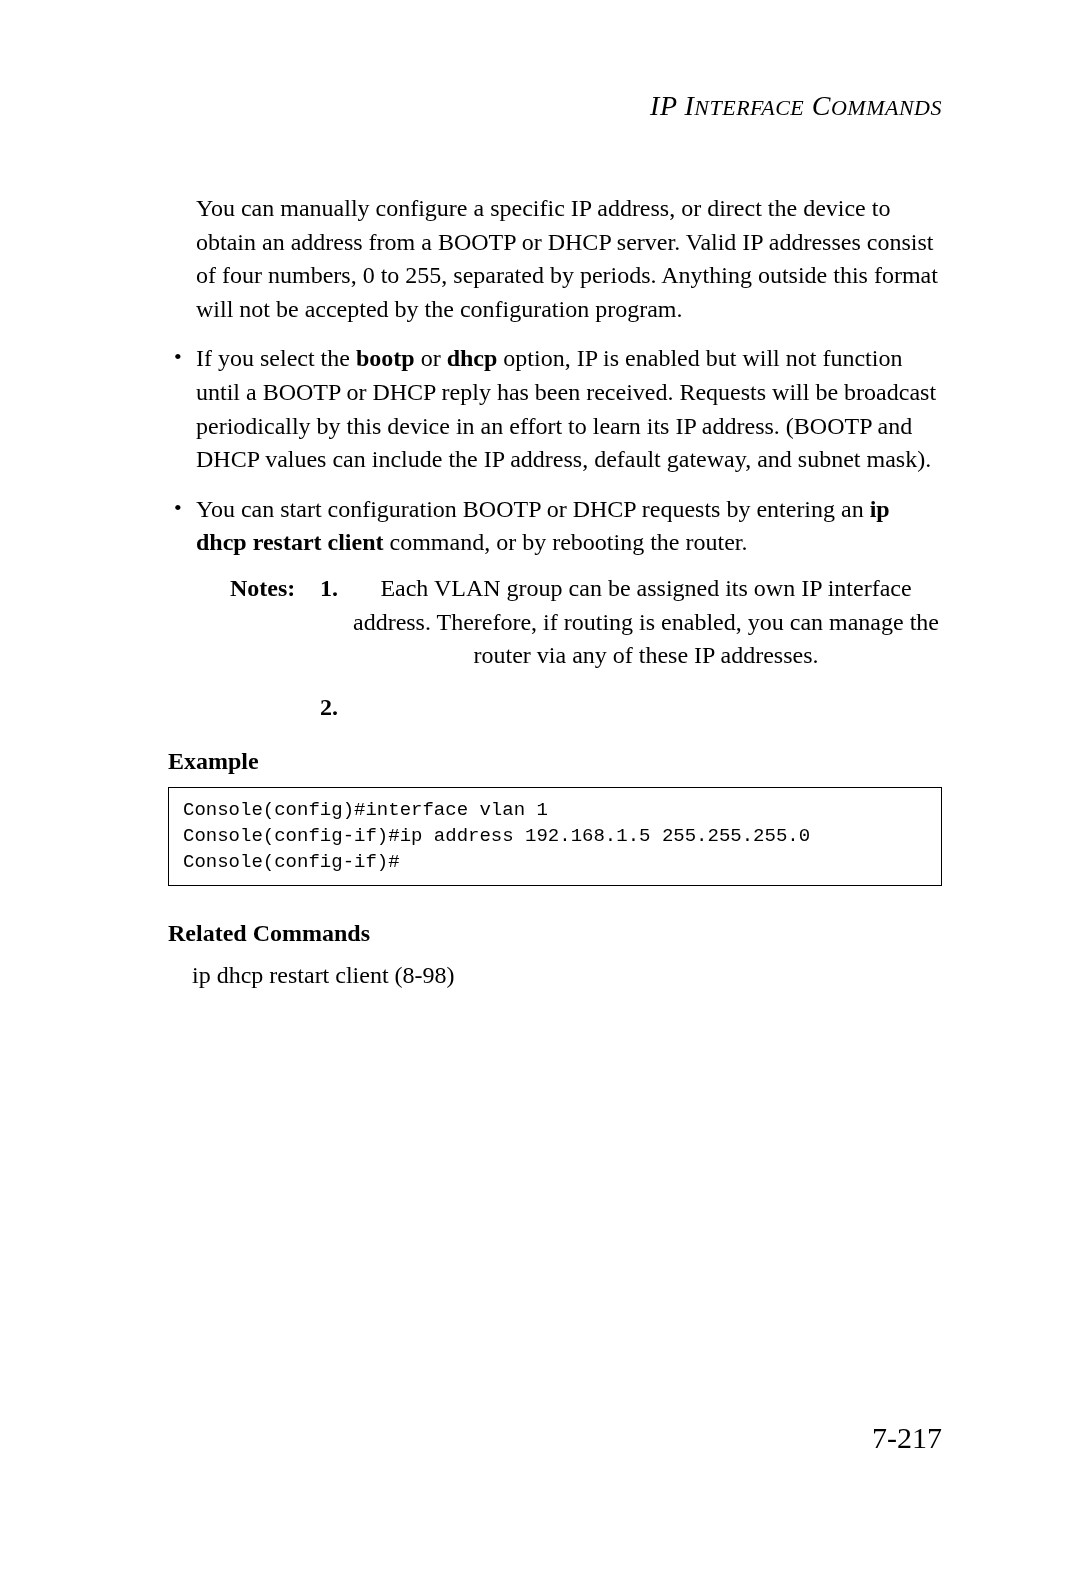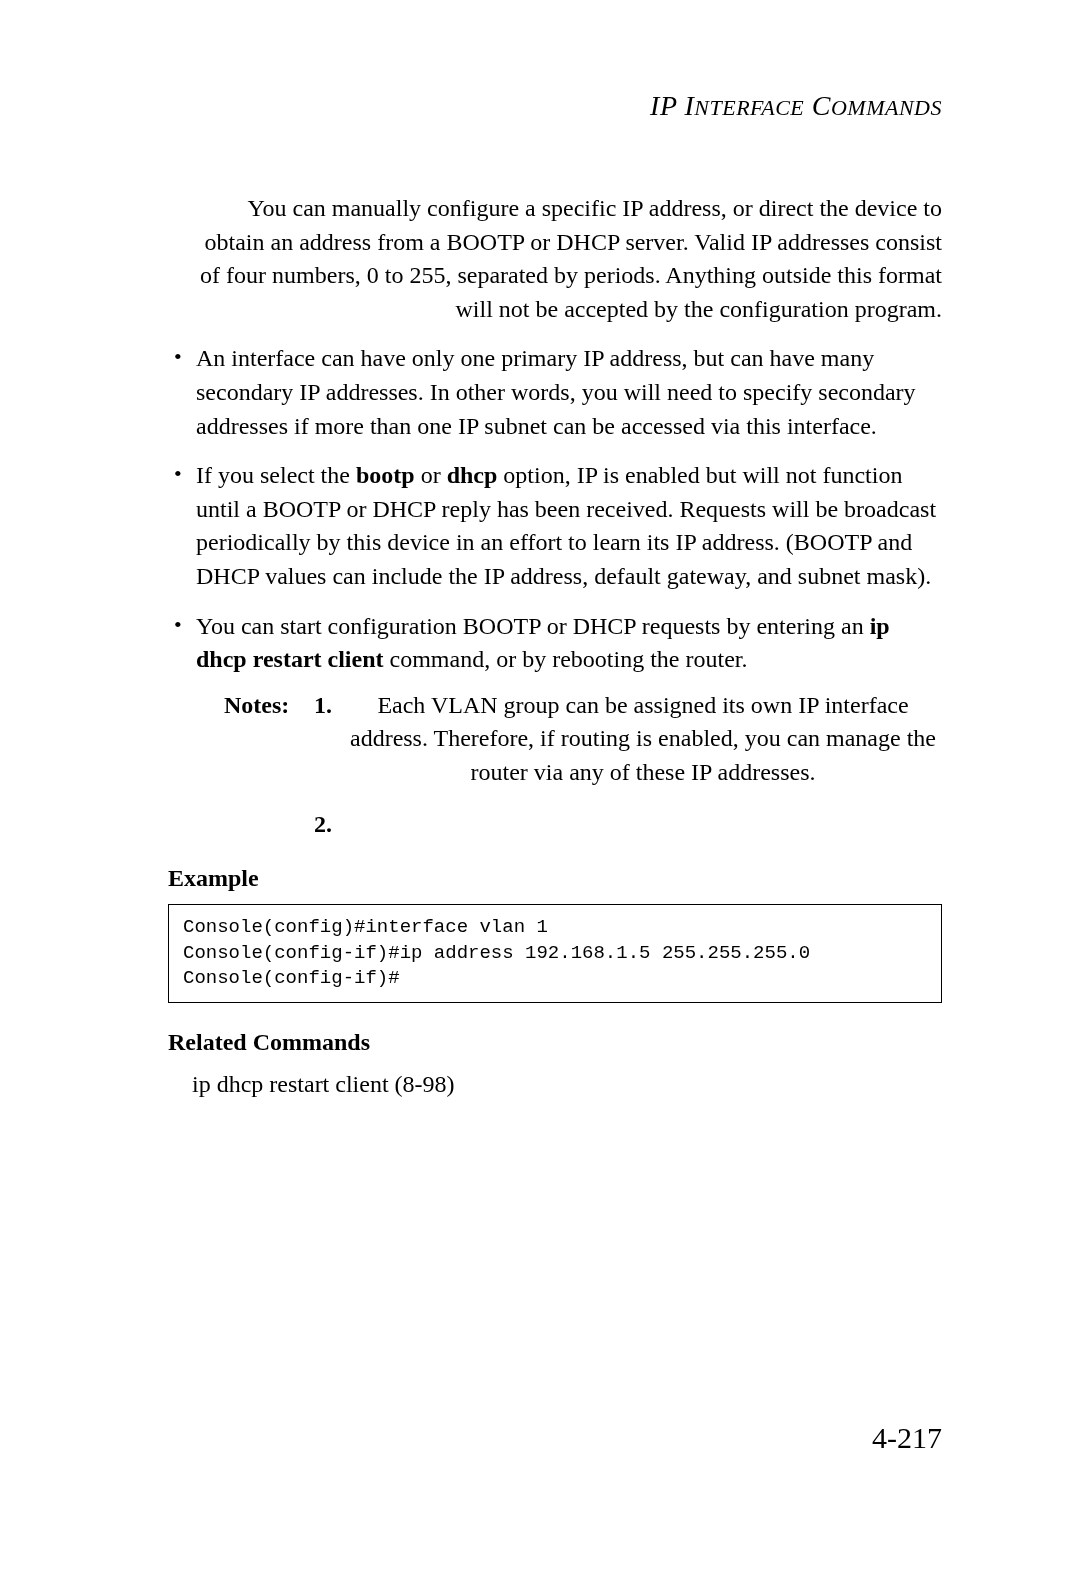--- a/index.html
+++ b/index.html
@@ -33,21 +33,21 @@
     .header-small {
       font-size: 22px;
       font-variant: small-caps;
       font-style: italic;
     }
     .intro-para {
       font-size: 24px;
       line-height: 1.4;
       margin-left: 28px;
       margin-bottom: 16px;
-      text-align: right;
+      text-align: left;
     }
     .bullet-list {
       list-style: none;
       margin-left: 0;
     }
     .bullet-item {
       font-size: 24px;
       line-height: 1.4;
       margin-bottom: 16px;
       padding-left: 28px;
@@ -71,20 +71,21 @@
       display: flex;
       font-size: 24px;
       line-height: 1.4;
       margin-bottom: 18px;
     }
     .note-label {
       font-weight: bold;
       white-space: nowrap;
       padding-right: 8px;
       min-width: 90px;
+      margin-left: 6px;
     }
     .note-num {
       font-weight: bold;
       white-space: nowrap;
       padding-right: 10px;
       min-width: 30px;
     }
     .note-text {
       flex: 1;
       text-align: center;
@@ -103,21 +104,21 @@
       line-height: 1.4;
       margin-bottom: 14px;
     }
     .code-block {
       border: 1px solid #000;
       padding: 10px 14px;
       font-family: 'Courier New', Courier, monospace;
       font-size: 19px;
       line-height: 1.35;
       white-space: pre;
-      margin-bottom: 26px;
+      margin-bottom: 34px;
       margin-top: 8px;
     }
     .related-item {
       font-size: 24px;
       margin-left: 24px;
       line-height: 1.4;
     }
     .page-number {
       position: absolute;
       bottom: 115px;
@@ -131,23 +132,20 @@
 
 <div class="page">
 
   <div class="header">
     <span class="header-ip">IP I</span><span class="header-small">NTERFACE</span><span class="header-ip"> C</span><span class="header-small">OMMANDS</span>
   </div>
 
   <p class="intro-para">You can manually configure a specific IP address, or direct the device to obtain an address from a BOOTP or DHCP server. Valid IP addresses consist of four numbers, 0 to 255, separated by periods. Anything outside this format will not be accepted by the configuration program.</p>
 
   <ul class="bullet-list">
-    <li class="bullet-item">
-      <span>An interface can have only one primary IP address, but can have many secondary IP addresses. In other words, you will need to specify secondary addresses if more than one IP subnet can be accessed via this interface.</span>
-    </li>
     <li class="bullet-item">
       <span>If you select the </span><span class="bold">bootp</span><span> or </span><span class="bold">dhcp</span><span> option, IP is enabled but will not function until a BOOTP or DHCP reply has been received. Requests will be broadcast periodically by this device in an effort to learn its IP address. (BOOTP and DHCP values can include the IP address, default gateway, and subnet mask).</span>
     </li>
     <li class="bullet-item">
       <span>You can start configuration BOOTP or DHCP requests by entering an </span><span class="bold">ip dhcp restart client</span><span> command, or by rebooting the router.</span>
 
       <div class="notes-block">
         <div class="note-row">
           <div class="note-label">Notes:</div>
           <div class="note-num">1.</div>
@@ -164,13 +162,13 @@
   <div class="section-heading">Example</div>
   <div class="code-block">Console(config)#interface vlan 1
 Console(config-if)#ip address 192.168.1.5 255.255.255.0
 Console(config-if)#</div>
 
   <div class="section-heading">Related Commands</div>
   <p class="related-item">ip dhcp restart client (8-98)</p>
 
 </div>
 
-<div class="page-number">4-217</div>
+<div class="page-number">7-217</div>
 
 </body></html>

